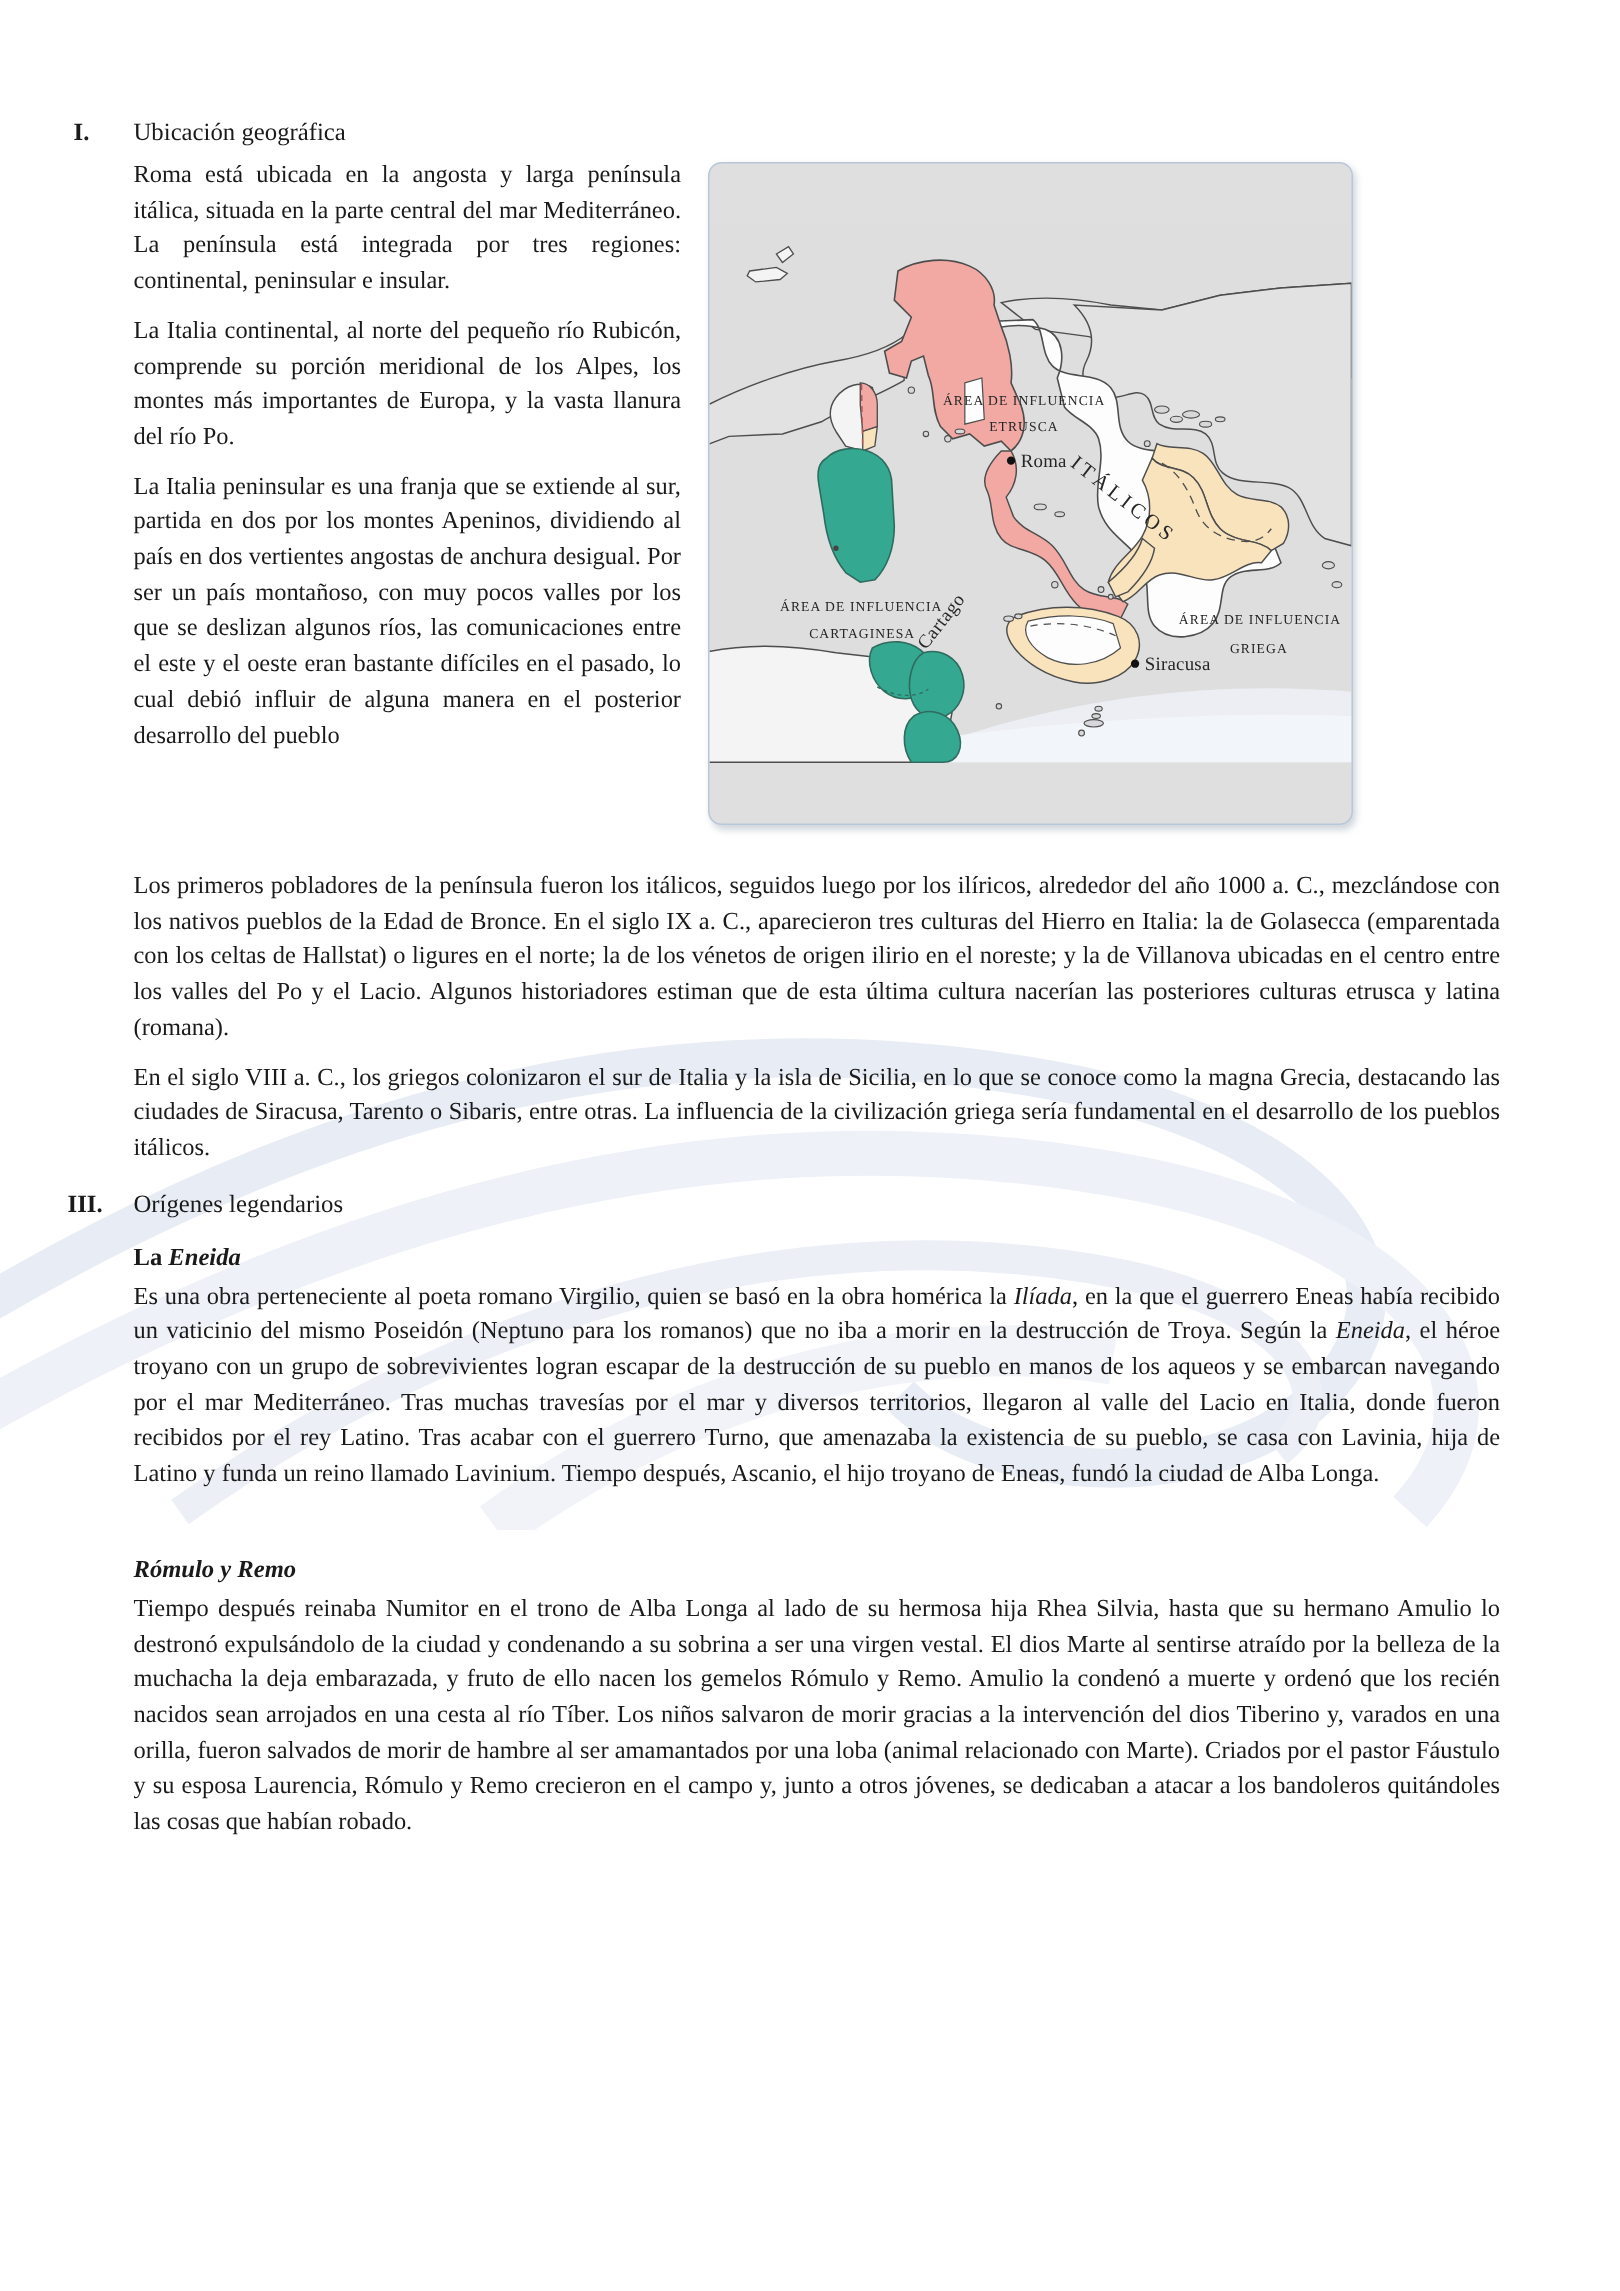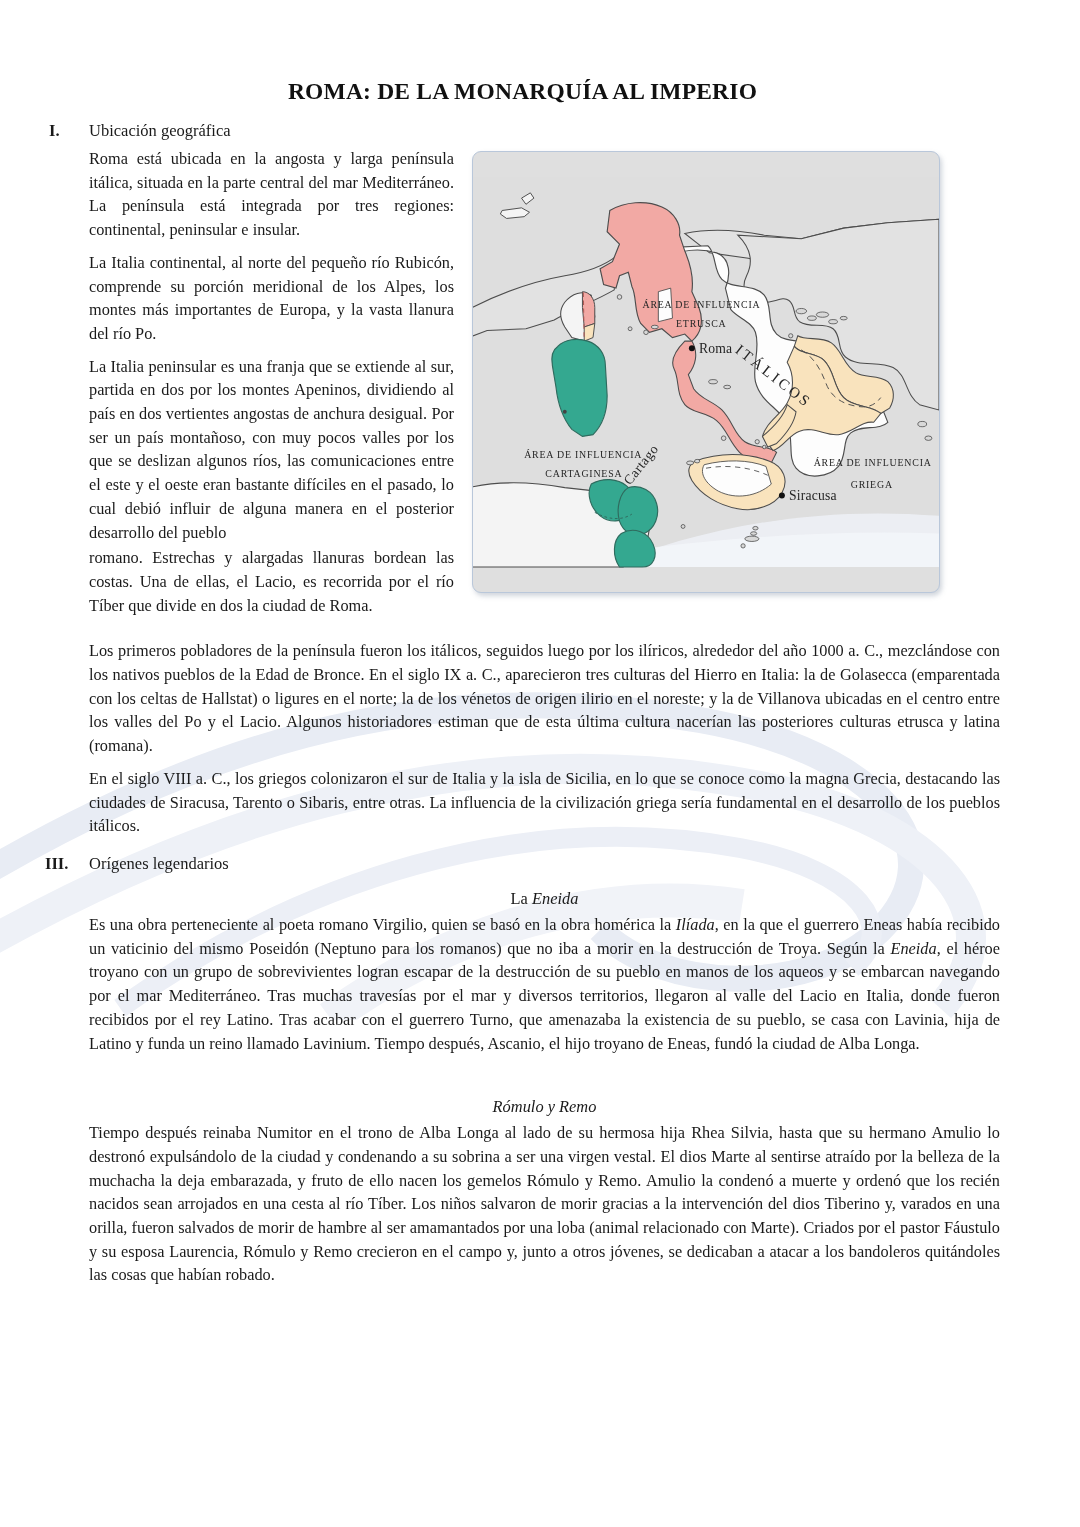--- a/index.html
+++ b/index.html
@@ -76,21 +76,21 @@
     float: right;
     width: 528px;
     margin: 4px 0 6px 18px;
   }
   .col-narrow p.txt { text-align: justify; }
 
   .clearfix::after { content: ""; display: block; clear: both; }
 
   
   .map-card {
-    width: 468px;
+    width: 430px;
     height: 442px;
     border: 1.6px solid #b9c7da;
     border-radius: 9px;
     background: #dfdfdf;
     box-shadow: 2px 3px 5px rgba(120,135,155,.35);
     overflow: hidden;
     position: relative;
   }
   .map-card svg { display: block; width: 100%; height: 100%; }
 
@@ -109,23 +109,22 @@
     letter-spacing: 3.4px;
   }
   .maplabel.cartago {
     font-size: 15.5px;
     letter-spacing: .6px;
   }
 
   
   .sub-head {
     font-size: 16.4px;
-    font-weight: normal;
+    font-weight: bold;
     margin: 0 0 4px 0;
-    text-align: center;
   }
   .sub-head .it { font-style: italic; }
   .sub-head.bi { font-style: italic; margin-top: 24px; }
 
   .spacer-lg { height: 22px; }
   .spacer-md { height: 16px; }
   .spacer-sm { height: 9px; }
 
   em.ti { font-style: italic; }
 </style>
@@ -142,21 +141,20 @@
   <g fill="none" stroke="#eceff6" stroke-width="20">
     <path d="M 120 408 C 300 280, 520 208, 740 248 C 860 270, 900 330, 852 368"></path>
   </g>
   <g fill="none" stroke="#f1f3f8" stroke-width="34">
     <path d="M 330 418 C 450 330, 600 284, 742 306"></path>
   </g>
 </svg>
 
 <div class="page">
 
-  <h1 class="doc-title">ROMA: DE LA MONARQUÍA AL IMPERIO</h1>
 
   <div class="section-head">
     <span class="sec-num">I.</span>
     <span class="sec-title">Ubicación geográfica</span>
   </div>
 
   <div class="body-indent sec1-wrap clearfix">
 
     <div class="map-float">
       <div class="map-card">
@@ -312,21 +310,20 @@
         </svg>
       </div>
     </div>
 
     <div class="col-narrow">
       <p class="txt">Roma está ubicada en la angosta y larga península itálica, situada en la parte central del mar Mediterráneo. La península está integrada por tres regiones: continental, peninsular e insular.</p>
       <p class="txt">La Italia continental, al norte del pequeño río Rubicón, comprende su porción meridional de los Alpes, los montes más importantes de Europa, y la vasta llanura del río Po.</p>
       <p class="txt">La Italia peninsular es una franja que se extiende al sur, partida en dos por los montes Apeninos, dividiendo al país en dos vertientes angostas de anchura desigual. Por ser un país montañoso, con muy pocos valles por los que se deslizan algunos ríos, las comunicaciones entre el este y el oeste eran bastante difíciles en el pasado, lo cual debió influir de alguna manera en el posterior desarrollo del pueblo</p>
     </div>
 
-    <p class="txt" style="margin-top:2px;">romano. Estrechas y alargadas llanuras bordean las costas. Una de ellas, el Lacio, es recorrida por el río Tíber que divide en dos la ciudad de Roma.</p>
   </div>
 
   <div class="spacer-lg"></div>
 
   <div class="body-indent">
     <p class="txt">Los primeros pobladores de la península fueron los itálicos, seguidos luego por los ilíricos, alrededor del año 1000 a. C., mezclándose con los nativos pueblos de la Edad de Bronce. En el siglo IX a. C., aparecieron tres culturas del Hierro en Italia: la de Golasecca (emparentada con los celtas de Hallstat) o ligures en el norte; la de los vénetos de origen ilirio en el noreste; y la de Villanova ubicadas en el centro entre los valles del Po y el Lacio. Algunos historiadores estiman que de esta última cultura nacerían las posteriores culturas etrusca y latina (romana).</p>
     <p class="txt">En el siglo VIII a. C., los griegos colonizaron el sur de Italia y la isla de Sicilia, en lo que se conoce como la magna Grecia, destacando las ciudades de Siracusa, Tarento o Sibaris, entre otras. La influencia de la civilización griega sería fundamental en el desarrollo de los pueblos itálicos.</p>
   </div>
 
   <div class="spacer-md"></div>

